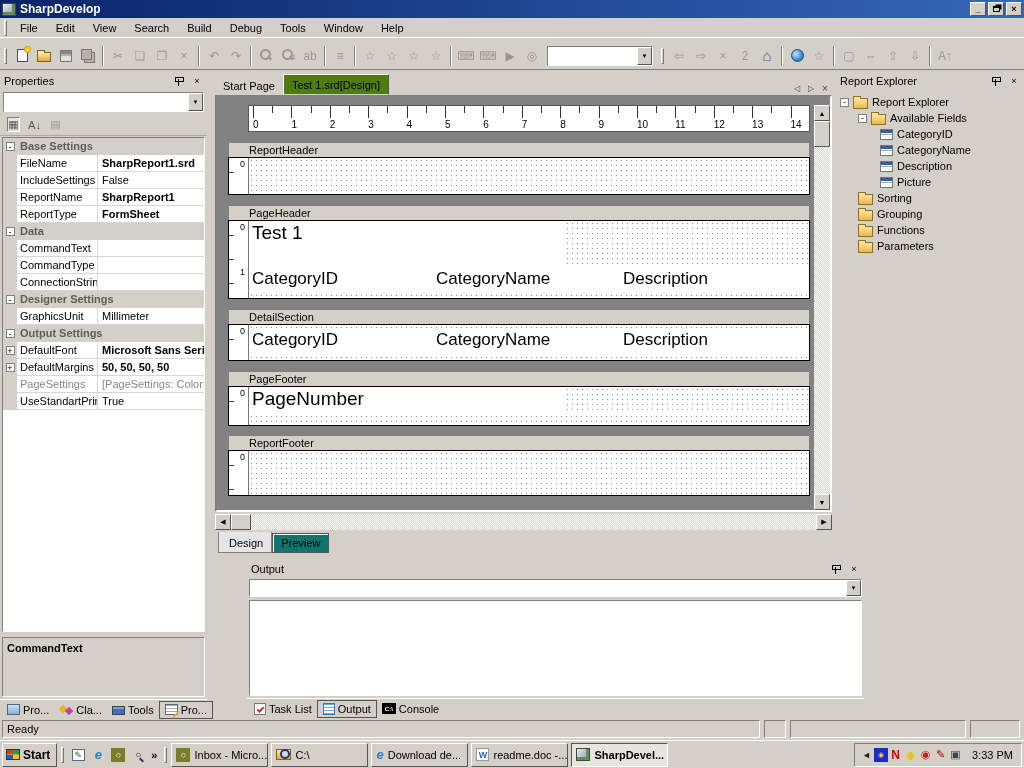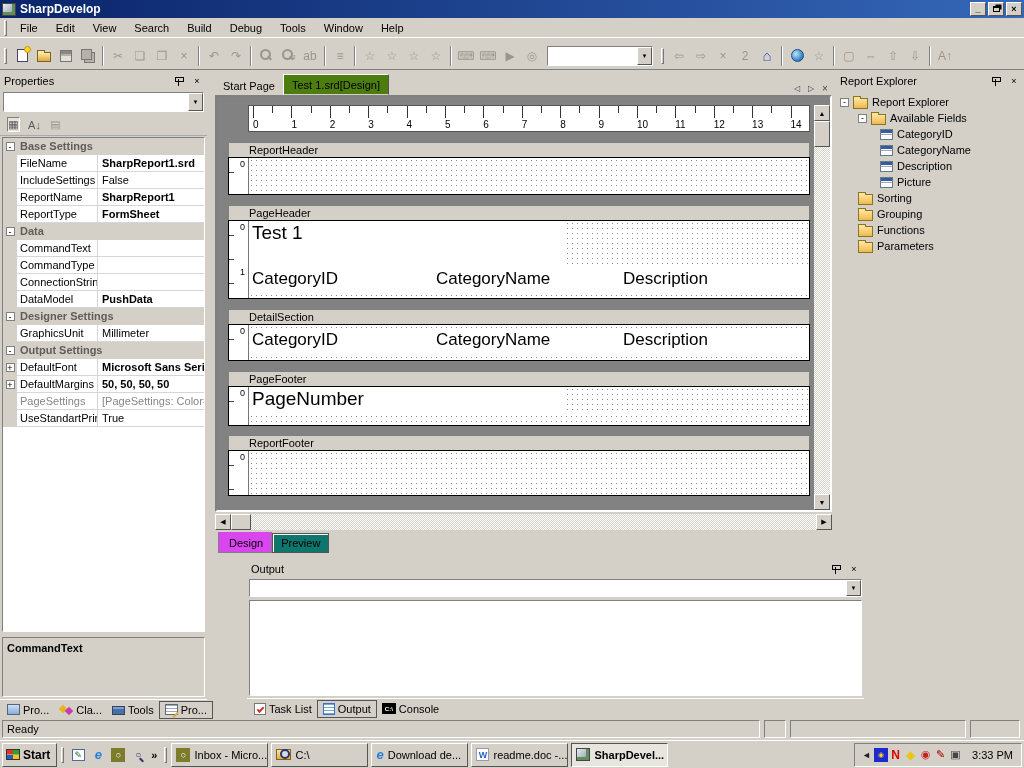--- a/index.html
+++ b/index.html
@@ -94,21 +94,21 @@
 .col1{left:3px;}.col2{left:187px;}.col3{left:374px;}
 
 .sbtrack{background-color:#e6e3dc;background-image:repeating-conic-gradient(#fff 0 25%,#d7d3cb 0 50%);background-size:2px 2px;}
 .sbbtn{width:16px;height:16px;background:#D4D0C8;border:1px solid;border-color:#fff #555 #555 #fff;display:flex;align-items:center;justify-content:center;font-size:7px;color:#000;flex-shrink:0;}
 .sbthumb{background:#D4D0C8;border:1px solid;border-color:#fff #555 #555 #fff;}
 #vsb{position:absolute;right:0;top:0;bottom:0;width:16px;display:flex;flex-direction:column;}
 #hsb{position:absolute;left:215px;top:514px;width:617px;height:16px;display:flex;}
 
 #viewtabs{position:absolute;left:215px;top:532px;width:617px;height:24px;display:flex;align-items:flex-start;padding-left:3px;}
 .vtab{padding:3px 8px;}
-.vtab.active{border:1px solid #808080;border-top:none;background:#d946ef;padding-top:5px;padding-left:10px;}
+.vtab.active{border:1px solid #808080;border-top:none;background:#e5e5e5;padding-top:5px;padding-left:10px;}
 .vtab.plain{border:1px solid #555;box-shadow:inset 1px 1px 0 #fff;margin-top:1px;background:#0f766e;}
 
 .titem{display:flex;align-items:center;height:16px;gap:4px;}
 .lvl0{padding-left:4px;}.lvl1{padding-left:22px;}.lvl2{padding-left:44px;}
 .tbox{flex-shrink:0;}
 .ticon{display:inline-flex;flex-shrink:0;}
 .fold{width:15px;height:11px;position:relative;background:linear-gradient(#ffe29a,#edb94d);border:1px solid #8a7321;margin-top:2px;}
 .fold::before{content:"";position:absolute;top:-3px;left:-1px;width:6px;height:2px;background:#ffe29a;border:1px solid #8a7321;border-bottom:none;}
 .field{width:13px;height:11px;background:#fff;border:1px solid #678;background-image:linear-gradient(#335b9e 0 3px,transparent 3px),repeating-linear-gradient(180deg,transparent 0 4px,#9ab 4px 5px);}
 
@@ -395,25 +395,20 @@
         <span class="pname">CommandType</span>
         <span class="pval"></span>
       </div>
 
       <div class="prow">
         <span class="pbox"></span>
         <span class="pname">ConnectionStrin</span>
         <span class="pval"></span>
       </div>
 
-      <div class="prow">
-        <span class="pbox"></span>
-        <span class="pname">DataModel</span>
-        <span class="pval bold">PushData</span>
-      </div>
 
       <div class="prow cat">
         <span class="pbox">
           <i class="ebox">-</i>
         </span>
         <span class="pname">Designer Settings</span>
 
       </div>
 
       <div class="prow">

